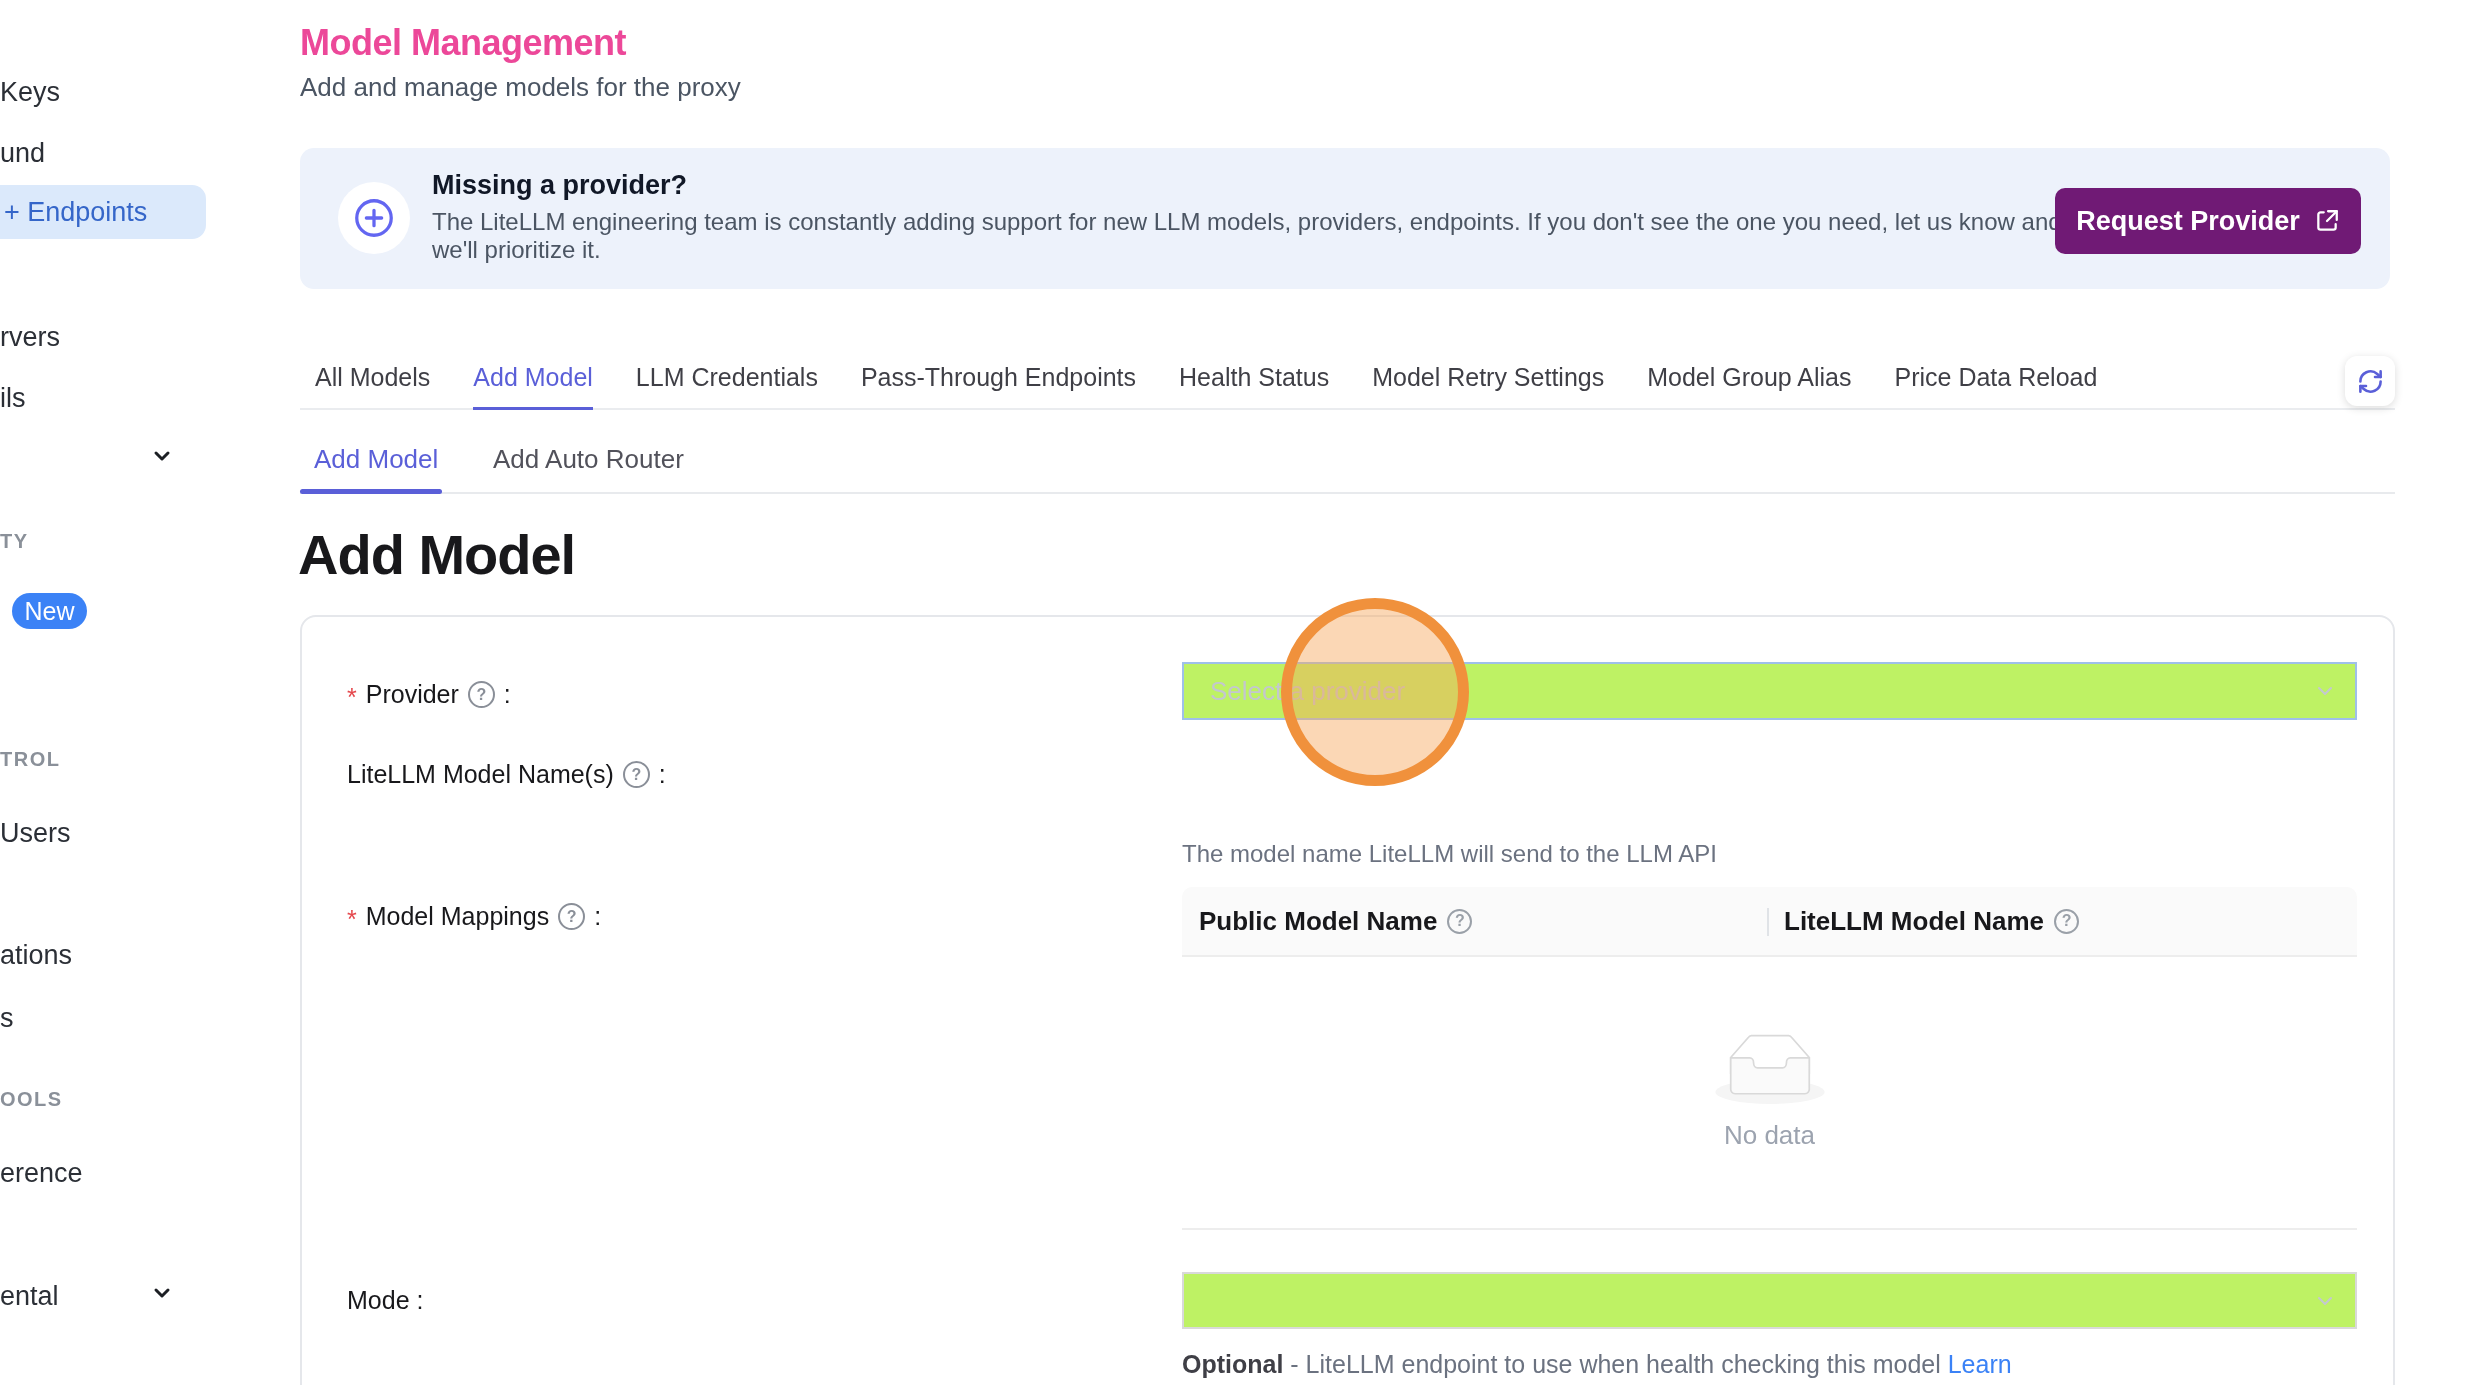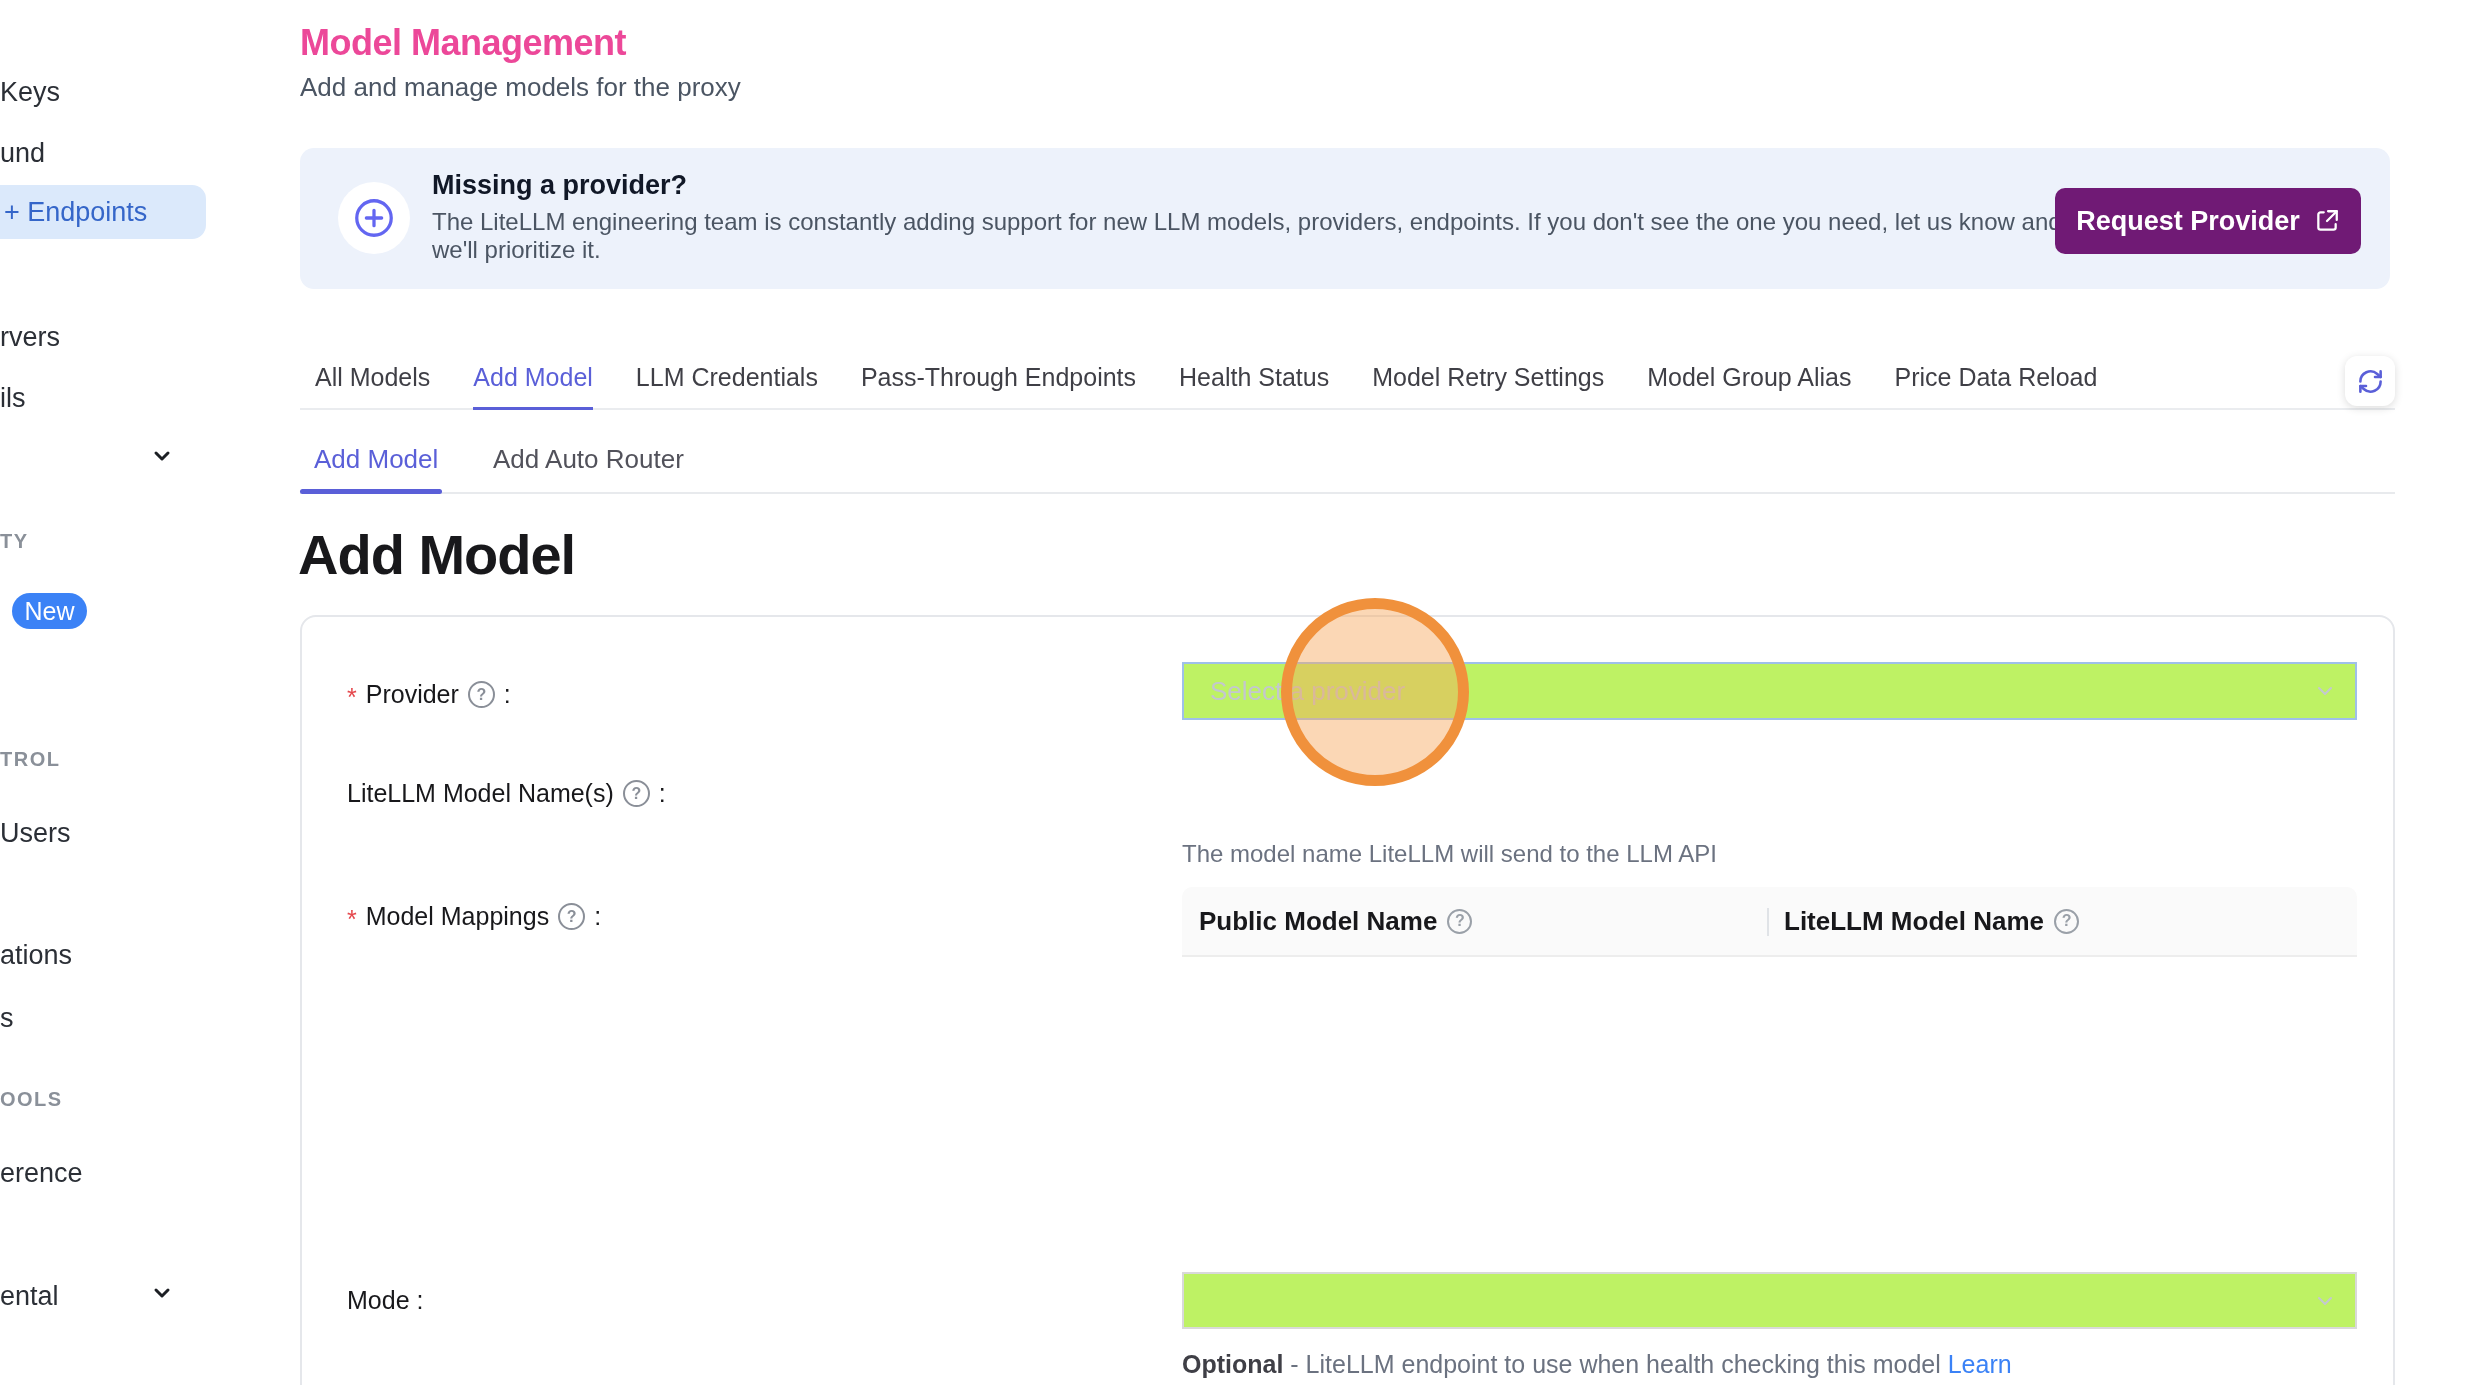--- a/index.html
+++ b/index.html
@@ -198,21 +198,21 @@
       <span class="help-icon">?</span>
       <span class="colon">:</span>
     </div>
     <div class="ctl" style="top:45px;height:58px;border:2px solid #9fc0e9;">
       <input type="text" readonly="" placeholder="Select a provider" style="">
       <svg class="sel-chev" width="24" height="24" viewBox="0 0 24 24">
         <path d="M6 9l6 6 6-6" fill="none" stroke="#c4c8cf" stroke-width="2" stroke-linecap="round" stroke-linejoin="round"></path>
       </svg>
     </div>
 
-    <div class="f-label" style="top:162px;">
+    <div class="f-label" style="top:143px;">
       <span>LiteLLM Model Name(s)</span>
       <span class="help-icon">?</span>
       <span class="colon">:</span>
     </div>
     <div class="helper-text">The model name LiteLLM will send to the LLM API</div>
 
     <div class="f-label" style="top:285px;">
       <span class="req-star">*</span>
       <span>Model Mappings</span>
       <span class="help-icon">?</span>
@@ -224,20 +224,32 @@
         <div class="map-th c1">
           <span>Public Model Name</span>
           <span class="help-icon" style="border-color:#9aa0a8;color:#9aa0a8;width:25px;height:25px;">?</span>
         </div>
         <div class="map-th c2">
           <span>LiteLLM Model Name</span>
           <span class="help-icon" style="border-color:#9aa0a8;color:#9aa0a8;width:25px;height:25px;">?</span>
         </div>
         <div class="col-divider"></div>
       </div>
+      <div class="map-body">
+        <svg width="110" height="70" viewBox="0 0 64 41">
+          <g fill="none" transform="translate(0 1)">
+            <ellipse cx="32" cy="33" rx="32" ry="7" fill="#f5f5f5"></ellipse>
+            <g stroke="#d9d9d9">
+              <path d="M55 12.76L44.854 1.258C44.367.474 43.656 0 42.907 0H21.093c-.749 0-1.46.474-1.947 1.257L9 12.761V22h46v-9.24z" fill="#ffffff"></path>
+              <path d="M41.613 15.931c0-1.605.994-2.93 2.227-2.931H55v18.137A2.62 2.62 0 0 1 52.459 34H11.541A2.62 2.62 0 0 1 9 31.137V13h11.16c1.233 0 2.227 1.323 2.227 2.928v.022c0 1.605 1.005 2.901 2.237 2.901h14.752c1.232 0 2.237-1.308 2.237-2.913v-.007z" fill="#fafafa"></path>
+            </g>
+          </g>
+        </svg>
+        <div class="no-data">No data</div>
+      </div>
     </div>
 
     <div class="f-label" style="top:669px;">
       <span>Mode</span>
       <span class="colon">:</span>
     </div>
     <div class="ctl" style="top:655px;height:57px;border:2px solid #d9d9d9;">
       <input type="text" readonly="" style="">
       <svg class="sel-chev" width="24" height="24" viewBox="0 0 24 24">
         <path d="M6 9l6 6 6-6" fill="none" stroke="#c4c8cf" stroke-width="2" stroke-linecap="round" stroke-linejoin="round"></path>

